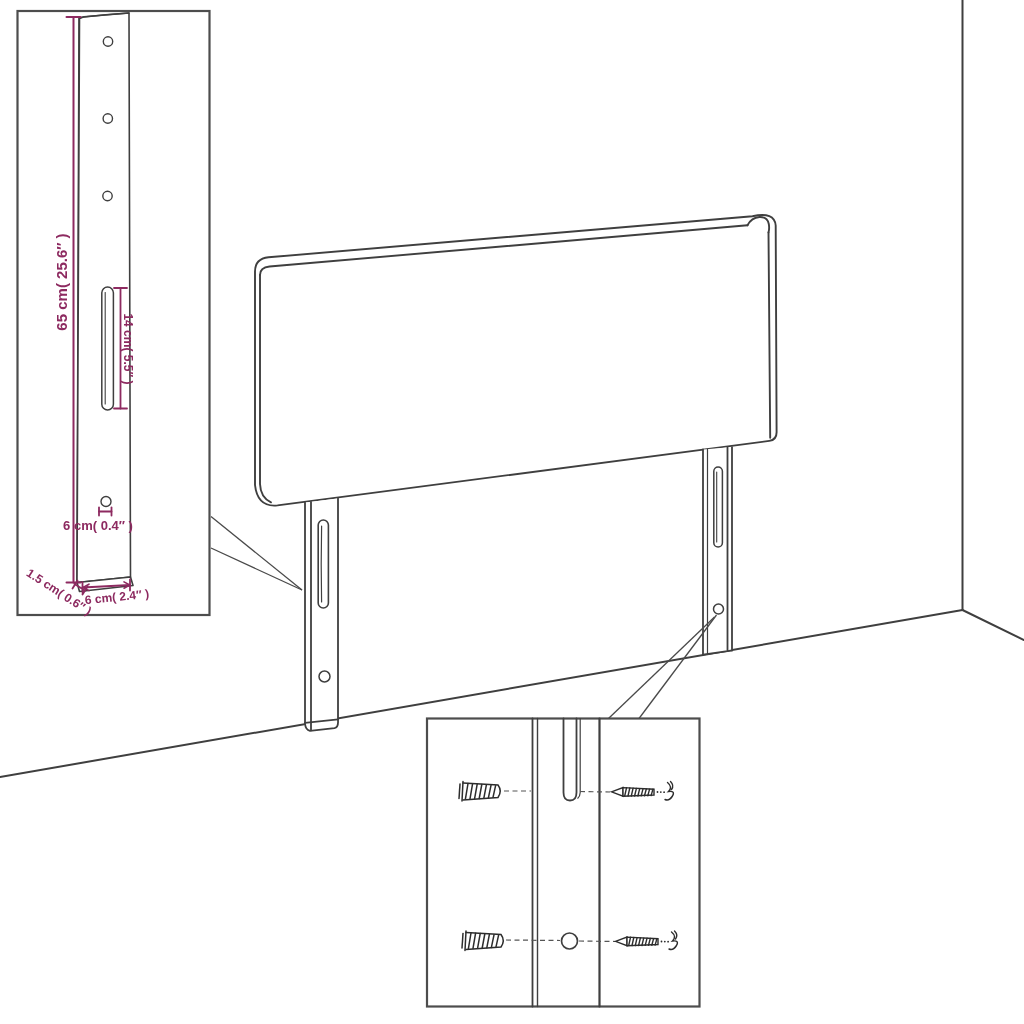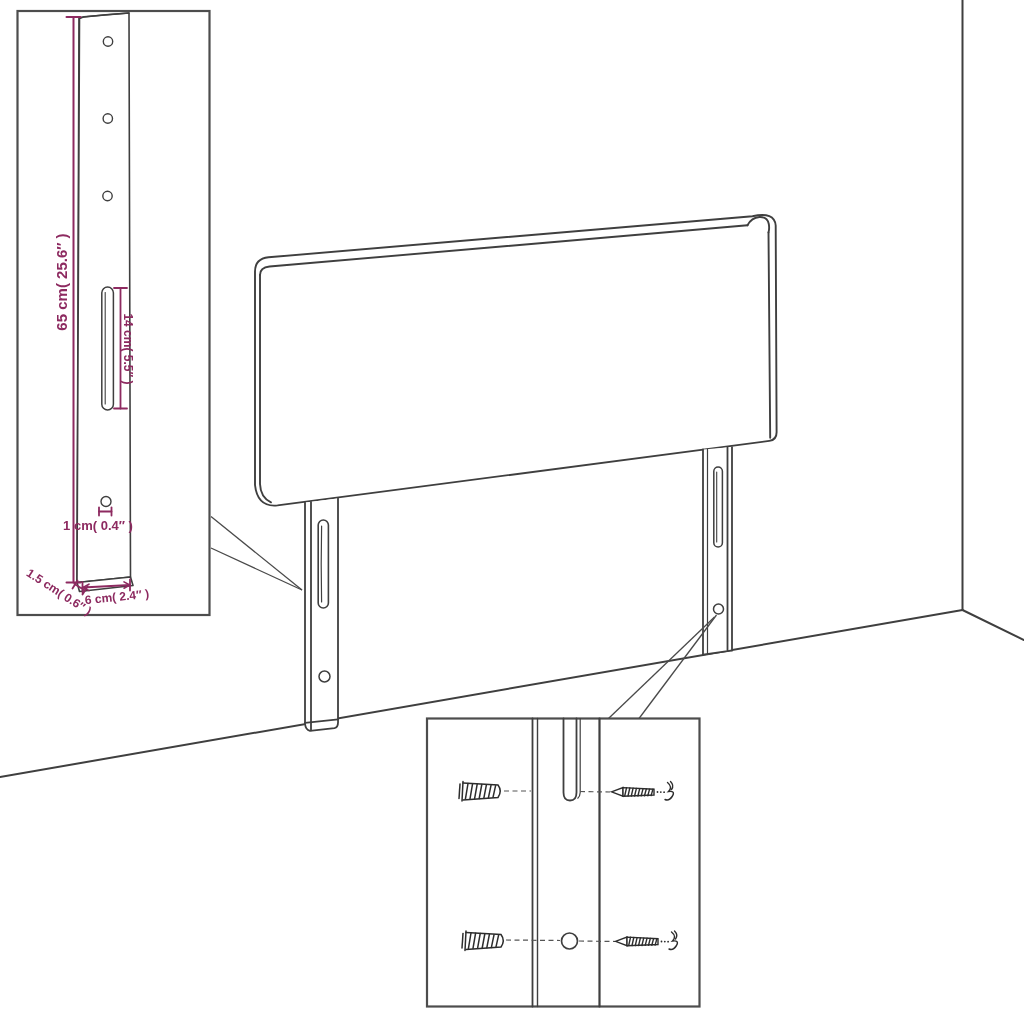--- a/index.html
+++ b/index.html
@@ -203,17 +203,17 @@
       <circle cx="50.8" cy="12.1" r="0.9" fill="#2d2d2d" stroke="none"></circle>
       <circle cx="54.1" cy="12.2" r="0.9" fill="#2d2d2d" stroke="none"></circle>
       <path d="M57.5,2.5 Q63,7 58.5,11.5 Q65.5,10.5 62.5,16 Q59,21.5 55,19.5"></path>
       <path d="M60.5,1.5 Q64.5,5.5 61.5,9.5"></path>
     </g>
   </g>
 </svg>
 
   <div class="dim-label lbl-height">65 cm( 25.6″ )</div>
   <div class="dim-label lbl-slot">14 cm( 5.5″ )</div>
-  <div class="dim-label lbl-hole">1 cm( 0.4″ )</div>
+  <div class="dim-label lbl-hole">6 cm( 0.4″ )</div>
   <div class="dim-label lbl-thickness">1.5 cm( 0.6″ )</div>
   <div class="dim-label lbl-width">6 cm( 2.4″ )</div>
 
 </div>
 
 </body></html>

